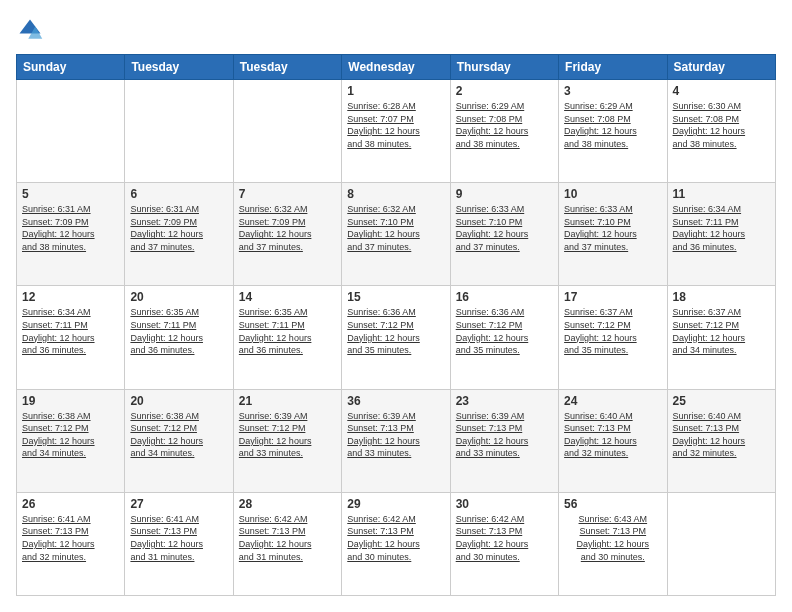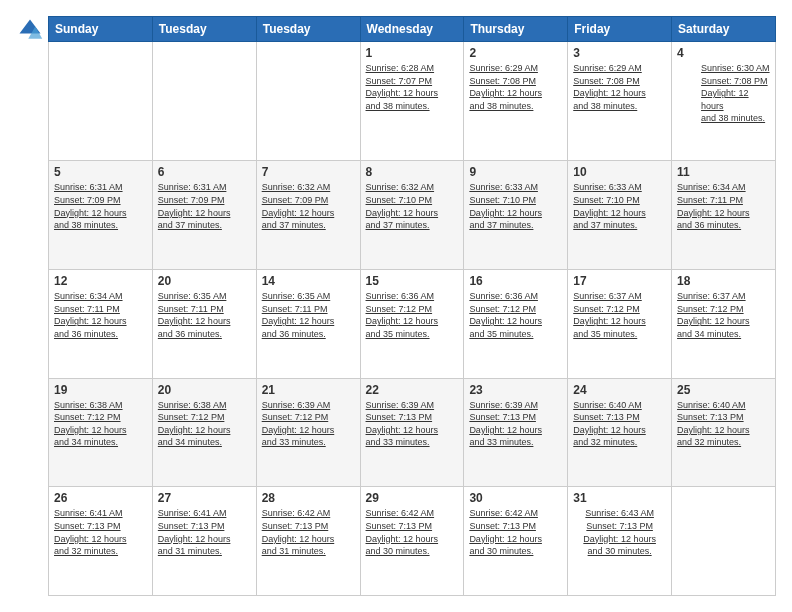--- a/index.html
+++ b/index.html
@@ -8,21 +8,21 @@
       height: 612px;
       font-family: Arial, sans-serif;
       background: #fff;
       overflow: hidden;
     }
     .page {
       width: 792px;
       height: 612px;
       padding: 16px;
       display: flex;
-      flex-direction: row;
+      flex-direction: column;
     }
     .header {
       display: flex;
       justify-content: space-between;
       align-items: flex-start;
       margin-bottom: 10px;
     }
     .logo {
       display: flex;
       align-items: center;
@@ -156,21 +156,21 @@
           </td>
           <td>
             <span class="day-number">3</span>
             <div class="day-info" style="white-space: pre-line;">Sunrise: 6:29 AM
 Sunset: 7:08 PM
 Daylight: 12 hours
 and 38 minutes.</div>
           </td>
           <td>
             <span class="day-number">4</span>
-            <div class="day-info" style="white-space: pre-line; margin-left: 24px;">Sunrise: 6:30 AM
+            <div class="day-info" style="white-space: pre-line;">Sunrise: 6:30 AM
 Sunset: 7:08 PM
 Daylight: 12 hours
 and 38 minutes.</div>
           </td>
         </tr>
         <tr>
           <td>
             <span class="day-number">5</span>
             <div class="day-info" style="white-space: pre-line;">Sunrise: 6:31 AM
 Sunset: 7:09 PM
@@ -287,21 +287,21 @@
 and 34 minutes.</div>
           </td>
           <td>
             <span class="day-number">21</span>
             <div class="day-info" style="white-space: pre-line;">Sunrise: 6:39 AM
 Sunset: 7:12 PM
 Daylight: 12 hours
 and 33 minutes.</div>
           </td>
           <td>
-            <span class="day-number">22</span>
+            <span class="day-number">36</span>
             <div class="day-info" style="white-space: pre-line;">Sunrise: 6:39 AM
 Sunset: 7:13 PM
 Daylight: 12 hours
 and 33 minutes.</div>
           </td>
           <td>
             <span class="day-number">23</span>
             <div class="day-info" style="white-space: pre-line;">Sunrise: 6:39 AM
 Sunset: 7:13 PM
 Daylight: 12 hours
@@ -352,21 +352,21 @@
 and 30 minutes.</div>
           </td>
           <td>
             <span class="day-number">30</span>
             <div class="day-info" style="white-space: pre-line;">Sunrise: 6:42 AM
 Sunset: 7:13 PM
 Daylight: 12 hours
 and 30 minutes.</div>
           </td>
           <td>
-            <span class="day-number">31</span>
+            <span class="day-number">56</span>
             <div class="day-info" style="white-space: pre-line; text-align: center;">Sunrise: 6:43 AM
 Sunset: 7:13 PM
 Daylight: 12 hours
 and 30 minutes.</div>
           </td>
           <td class="empty-cell"></td>
         </tr>
       </tbody>
   </table>
 </div>

